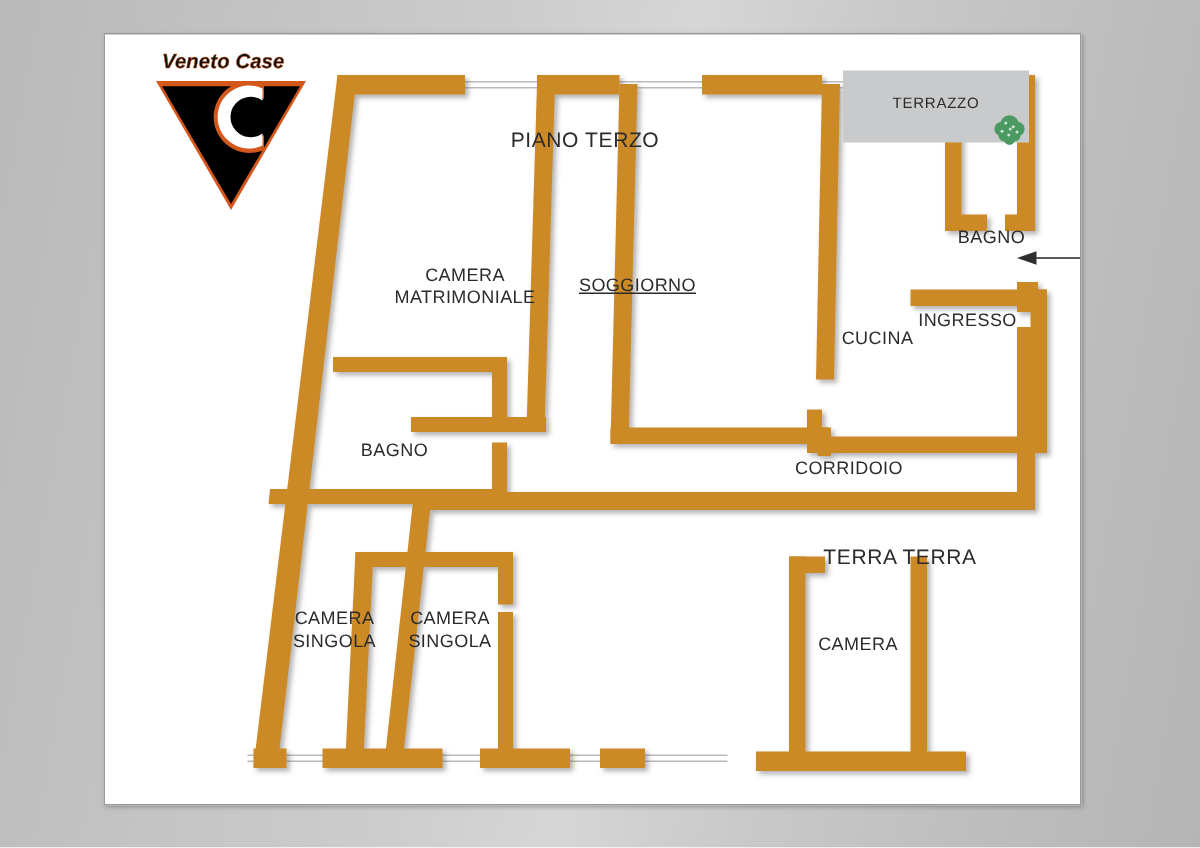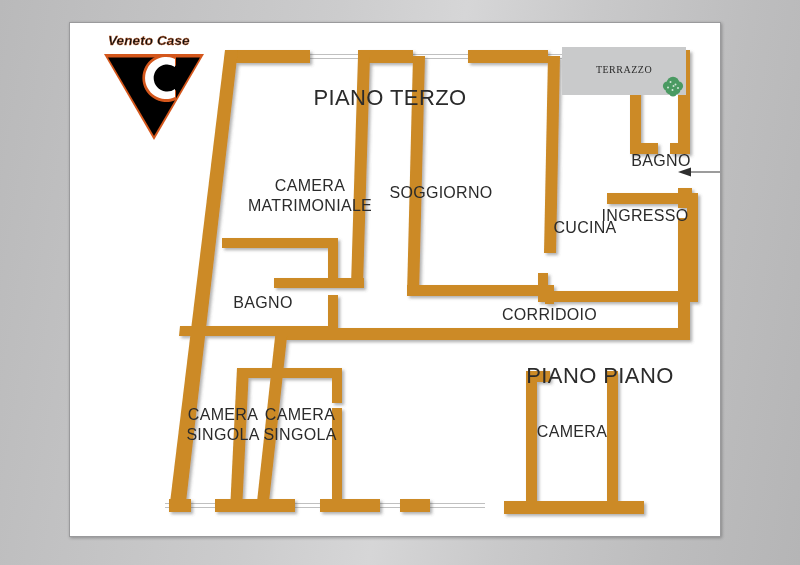--- a/index.html
+++ b/index.html
@@ -64,22 +64,22 @@
 
   
   .lbl {
     position: absolute;
     color: #2b2b2b;
     text-align: center;
     line-height: 1.22;
     white-space: pre;
     letter-spacing: 0.3px;
   }
-  .lbl.room { font-size: 16px; }
-  .lbl.floor { font-size: 22px; letter-spacing: 0.4px; }
+  .lbl.room { font-size: 12px; }
+  .lbl.floor { font-size: 14px; letter-spacing: 0.4px; }
   .lbl.terr { font-size: 10px; letter-spacing: 0.5px; }
 
   
   #terrazzo-box {
     position: absolute;
     left: 492px;
     top: 24px;
     width: 124px;
     height: 48px;
     background: #c9cacb;
@@ -189,21 +189,21 @@
         <rect x="434" y="478" width="140" height="13"></rect>
       </g>
 
       <g>
         <line x1="650" y1="149" x2="620" y2="149" stroke="#5a5a5a" stroke-width="1.2"></line>
         <polygon points="608,149 621,144.5 621,153.5" fill="#2f2f2f"></polygon>
       </g>
     </svg>
 
     <div id="terrazzo-box">
-      <div class="lbl terr" style="left:22px; top:17px; width:80px;font-family:Liberation Serif, serif;">TERRAZZO</div>
+      <div class="lbl terr" style="left:22px; top:17px; width:80px;">TERRAZZO</div>
     </div>
     <svg id="terrazzo-plant" viewBox="0 0 22 24">
       <g fill="#4a9a62">
         <circle cx="11" cy="8" r="6.2"></circle>
         <circle cx="5.5" cy="11" r="4.6"></circle>
         <circle cx="16.5" cy="11" r="4.6"></circle>
         <circle cx="8" cy="15" r="4.4"></circle>
         <circle cx="14" cy="15" r="4.4"></circle>
         <circle cx="11" cy="18" r="3.6"></circle>
       </g>
@@ -212,34 +212,34 @@
           <circle cx="13.5" cy="9.5" r="1"></circle>
         <circle cx="6" cy="12.5" r="1"></circle>
           <circle cx="16" cy="13" r="1"></circle>
         <circle cx="10.5" cy="15" r="1"></circle>
           <circle cx="11.5" cy="11" r="1"></circle>
       </g>
     </svg>
 
     <div class="lbl floor" style="left:230px; top:62px; width:180px;">PIANO TERZO</div>
 
-    <div class="lbl floor" style="left:440px; top:340px; width:180px;">PIANO PIANO</div>
+    <div class="lbl floor" style="left:440px; top:340px; width:180px;">TERRA TERRA</div>
 
     <div class="lbl room" style="left:175px; top:153px; width:130px;">CAMERA
 MATRIMONIALE</div>
 
-    <div class="lbl room" style="left:316px; top:160px; width:110px;">SOGGIORNO</div>
+    <div class="lbl room" style="left:300px; top:160px; width:110px;text-decoration:underline;">SOGGIORNO</div>
 
     <div class="lbl room" style="left:460px; top:160px; width:110px;margin-top:35px;">CUCINA</div>
 
     <div class="lbl room" style="left:556px; top:128px; width:70px;">BAGNO</div>
 
     <div class="lbl room" style="left:530px; top:183px; width:90px;">INGRESSO</div>
 
-    <div class="lbl room" style="left:427px; top:282px; width:105px;">CORRIDOIO</div>
+    <div class="lbl room" style="left:427px; top:282px; width:105px;text-align:right;">CORRIDOIO</div>
 
     <div class="lbl room" style="left:148px; top:270px; width:90px;">BAGNO</div>
 
     <div class="lbl room" style="left:108px; top:382px; width:90px;">CAMERA
 SINGOLA</div>
 
     <div class="lbl room" style="left:185px; top:382px; width:90px;">CAMERA
 SINGOLA</div>
 
     <div class="lbl room" style="left:457px; top:399px; width:90px;">CAMERA</div>

